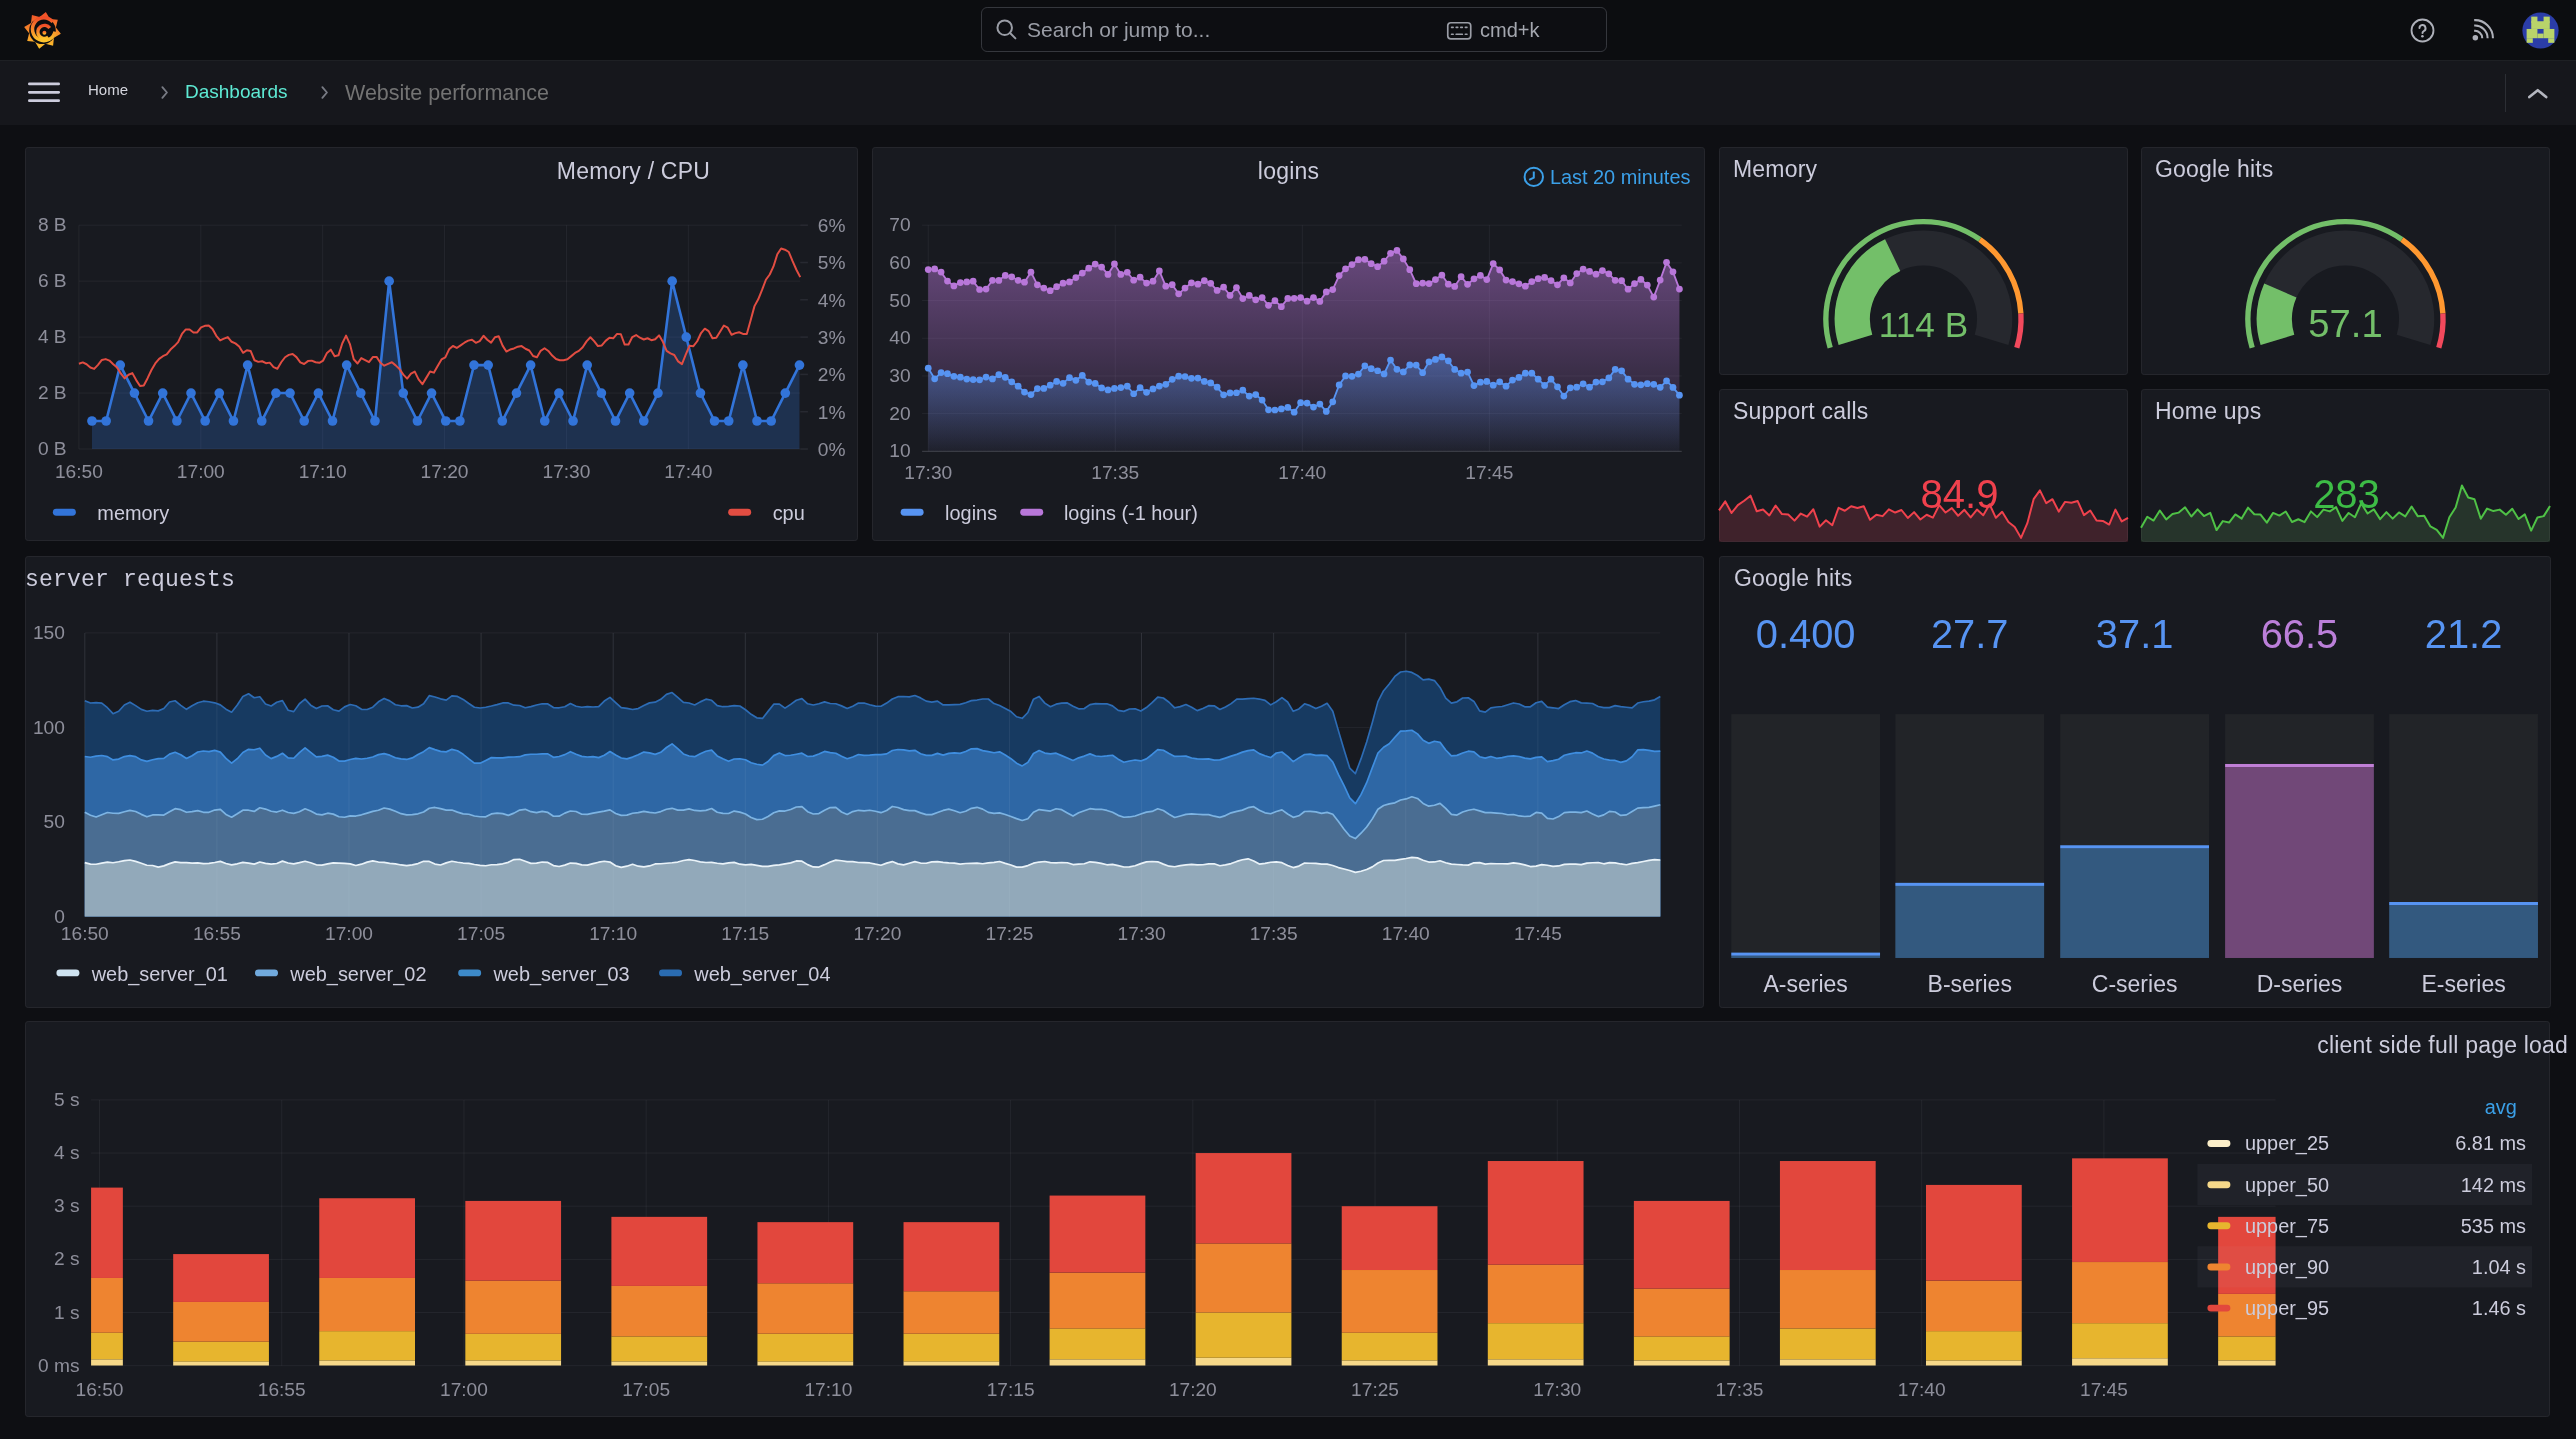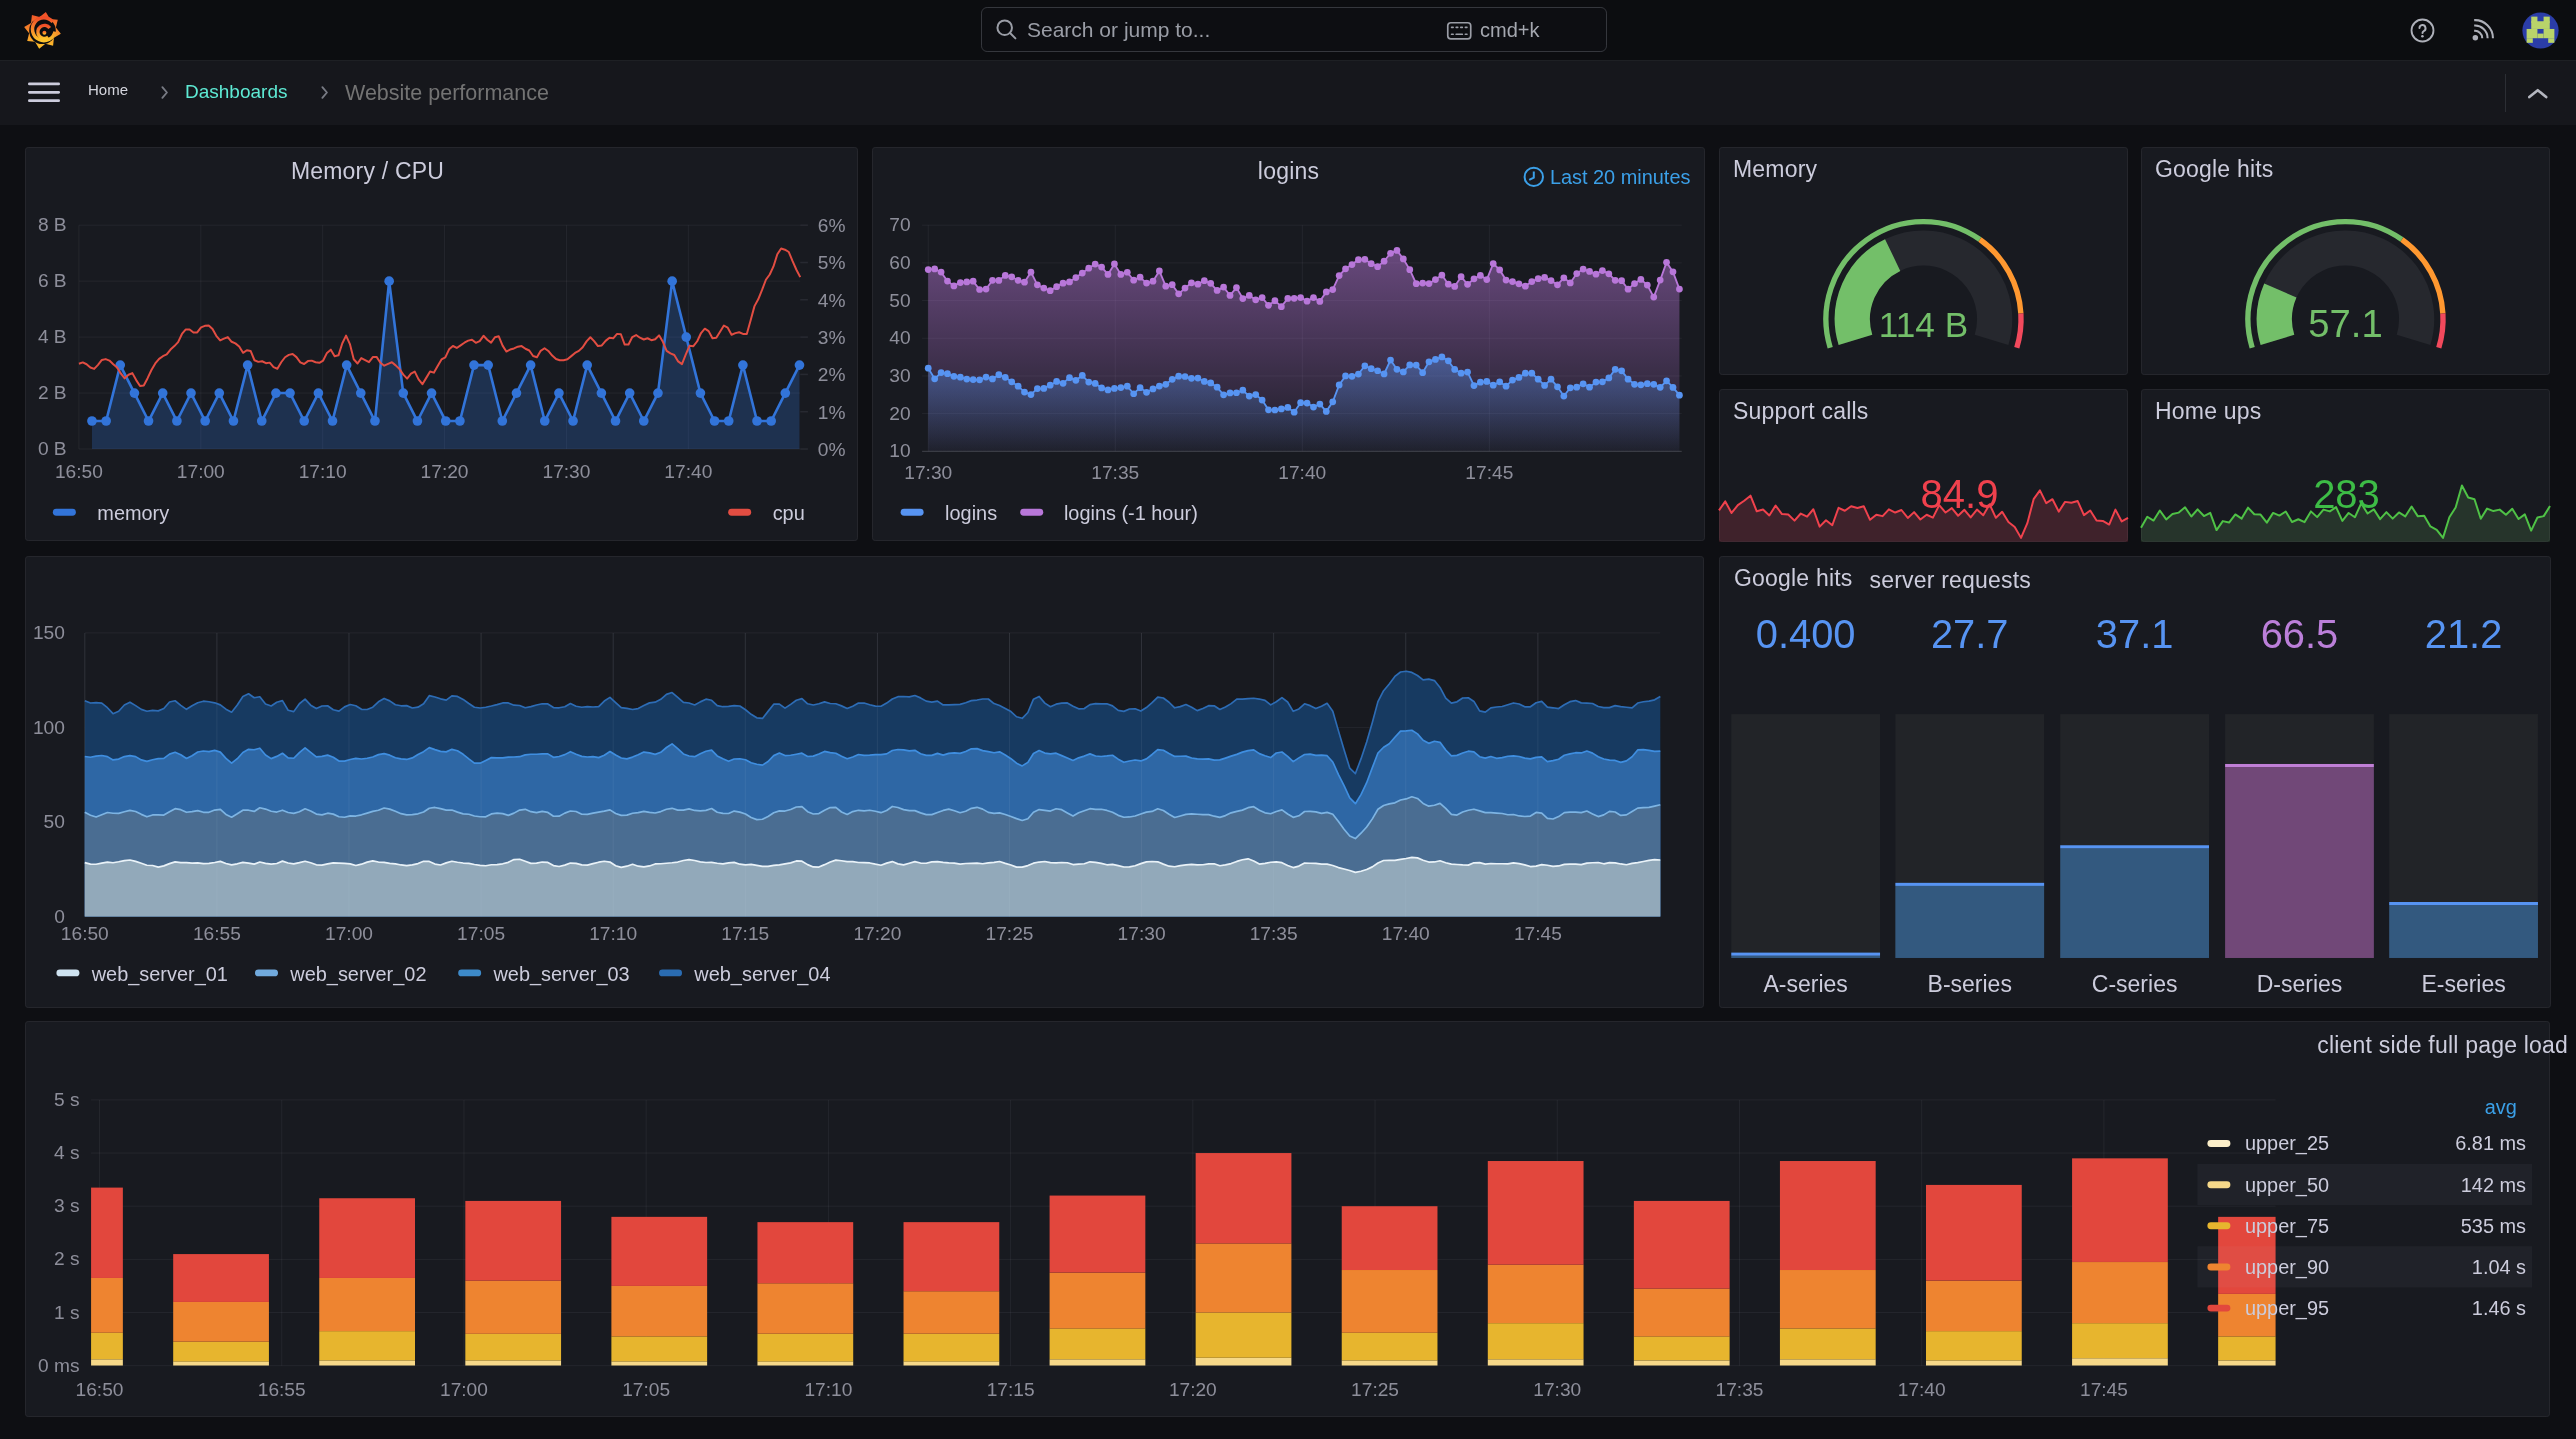--- a/index.html
+++ b/index.html
@@ -184,21 +184,21 @@
     <circle cx="954.6" cy="357.5" r="6.3" fill="#3274d9"></circle>
     <circle cx="973.1" cy="357.5" r="6.3" fill="#3274d9"></circle>
     <circle cx="991.5" cy="321.0" r="6.3" fill="#3274d9"></circle>
     <circle cx="1010.0" cy="284.5" r="6.3" fill="#3274d9"></circle>
     <polyline points="70.0,282.7 75.0,281.0 80.0,283.4 84.9,287.6 89.9,289.5 94.9,284.3 99.9,277.8 104.9,276.7 109.8,278.6 114.8,283.3 119.8,287.7 124.8,295.7 129.7,301.8 134.7,297.1 139.7,295.0 144.7,304.1 149.7,311.9 154.6,311.2 159.6,301.6 164.6,290.9 169.6,282.4 174.6,276.4 179.5,272.9 184.5,270.6 189.5,264.2 194.5,259.7 199.4,254.6 204.4,243.9 209.4,238.0 214.4,238.1 219.4,241.9 224.3,241.9 229.3,235.4 234.3,233.3 239.3,232.8 244.3,237.5 249.2,246.3 254.2,252.4 259.2,250.0 264.2,248.0 269.2,254.1 274.1,256.2 279.1,260.3 284.1,268.5 289.1,265.1 294.0,266.0 299.0,278.2 304.0,280.3 309.0,279.5 314.0,282.0 318.9,281.3 323.9,287.2 328.9,289.3 333.9,280.8 338.9,274.3 343.8,271.2 348.8,270.0 353.8,274.1 358.8,280.9 363.8,283.1 368.7,279.3 373.7,278.7 378.7,280.8 383.7,281.5 388.6,278.6 393.6,268.6 398.6,264.4 403.6,272.9 408.6,271.8 413.5,256.3 418.5,246.1 423.5,257.1 428.5,276.9 433.5,282.4 438.4,275.4 443.4,278.0 448.4,280.7 453.4,274.0 458.3,273.8 463.3,281.4 468.3,285.3 473.3,282.9 478.3,280.8 483.2,284.9 488.2,289.6 493.2,296.9 498.2,302.2 503.2,295.7 508.1,293.0 513.1,303.2 518.1,309.5 523.1,301.2 528.1,292.8 533.0,294.4 538.0,285.6 543.0,277.2 548.0,274.4 552.9,264.0 557.9,259.6 562.9,262.2 567.9,258.8 572.9,255.3 577.8,252.6 582.8,251.4 587.8,255.5 592.8,253.2 597.8,246.3 602.7,251.4 607.7,255.2 612.7,248.2 617.7,247.0 622.7,259.1 627.6,266.9 632.6,264.2 637.6,262.8 642.6,260.5 647.5,259.7 652.5,263.2 657.5,265.5 662.5,272.6 667.5,274.3 672.4,265.9 677.4,262.6 682.4,266.1 687.4,272.1 692.4,276.6 697.3,278.1 702.3,278.1 707.3,276.8 712.3,272.8 717.2,268.7 722.2,266.0 727.2,261.2 732.2,253.6 737.2,248.2 742.1,253.2 747.1,259.7 752.1,258.9 757.1,252.9 762.1,248.9 767.0,249.6 772.0,243.8 777.0,244.3 782.0,257.8 787.0,257.7 791.9,247.9 796.9,245.3 801.9,248.8 806.9,251.1 811.8,249.5 816.8,252.0 821.8,250.8 826.8,245.7 831.8,254.1 836.7,265.9 841.7,269.2 846.7,271.3 851.7,279.7 856.7,283.3 861.6,271.0 866.6,259.3 871.6,259.9 876.6,253.4 881.6,242.7 886.5,237.0 891.5,240.2 896.5,249.5 901.5,248.8 906.4,240.9 911.4,232.9 916.4,235.7 921.4,244.9 926.4,242.8 931.3,241.7 936.3,243.9 941.3,244.0 946.3,226.0 951.3,207.6 956.2,198.7 961.2,186.5 966.2,173.2 971.2,166.3 976.1,155.8 981.1,140.0 986.1,132.5 991.1,134.0 996.1,137.0 1001.0,149.0 1006.0,160.1 1011.0,169.8" fill="none" stroke="#e24d42" stroke-width="2.6" stroke-linejoin="round"></polyline>
     <rect x="36" y="472" width="30" height="9" rx="4.5" fill="#3274d9"></rect>
     <text x="94" y="487" font-size="26" fill="#ccccdc">memory</text>
     <rect x="917" y="472" width="30" height="9" rx="4.5" fill="#e24d42"></rect>
     <text x="975" y="487" font-size="26" fill="#ccccdc">cpu</text>
   </svg>
-<div class="ptitle" style="left:25px;top:158px;width:685px;text-align:center;">Memory / CPU</div>
+<div class="ptitle" style="left:25px;top:158px;width:685px;text-align:right;">Memory / CPU</div>
 <svg class="abs" style="left:872px;top:147px" width="833" height="394" viewBox="0 0 1086 514">
     <defs>
 <linearGradient id="pgrad" x1="0" y1="0" x2="0" y2="1">
  <stop offset="0" stop-color="rgba(184,119,217,0.50)"></stop>
         <stop offset="1" stop-color="rgba(184,119,217,0.03)"></stop>
       </linearGradient>
 <linearGradient id="bgrad" x1="0" y1="0" x2="0" y2="1">
  <stop offset="0" stop-color="rgba(87,148,242,0.42)"></stop>
         <stop offset="1" stop-color="rgba(87,148,242,0.03)"></stop>
       </linearGradient>
@@ -562,21 +562,21 @@
     <polyline points="78.0,399.6 85.4,401.6 92.7,401.8 100.1,400.4 107.5,399.0 114.8,399.8 122.2,398.5 129.6,397.0 136.9,396.2 144.3,398.1 151.7,400.5 159.0,403.1 166.4,403.4 173.8,405.5 181.1,403.9 188.5,401.0 195.8,398.7 203.2,399.6 210.6,399.7 217.9,400.2 225.3,400.0 232.7,401.0 240.0,400.7 247.4,399.5 254.8,398.0 262.1,400.8 269.5,402.6 276.9,401.2 284.2,399.3 291.6,400.3 299.0,401.6 306.3,398.9 313.7,400.6 321.1,401.7 328.4,400.8 335.8,397.7 343.2,400.2 350.5,401.2 357.9,399.7 365.3,397.9 372.6,399.9 380.0,402.5 387.4,402.9 394.7,401.3 402.1,399.9 409.5,400.2 416.8,400.6 424.2,401.3 431.5,403.4 438.9,401.7 446.3,399.0 453.6,397.3 461.0,398.9 468.4,399.4 475.7,400.7 483.1,401.2 490.5,402.7 497.8,403.5 505.2,402.6 512.6,400.9 519.9,397.9 527.3,398.1 534.7,401.6 542.0,402.8 549.4,400.0 556.8,397.9 564.1,399.2 571.5,400.2 578.9,400.7 586.2,402.1 593.6,403.2 601.0,403.7 608.3,402.4 615.7,402.2 623.1,401.2 630.4,399.3 637.8,395.7 645.2,395.3 652.5,397.9 659.9,400.6 667.2,400.3 674.6,398.9 682.0,399.4 689.3,403.5 696.7,404.7 704.1,402.9 711.4,400.2 718.8,400.7 726.2,402.6 733.5,403.0 740.9,401.0 748.3,399.1 755.6,397.9 763.0,398.9 770.4,403.8 777.7,405.8 785.1,404.3 792.5,401.8 799.8,404.3 807.2,405.3 814.6,404.0 821.9,401.4 829.3,401.1 836.7,400.5 844.0,399.8 851.4,398.9 858.8,396.9 866.1,395.8 873.5,396.9 880.8,398.7 888.2,399.5 895.6,399.4 902.9,400.5 910.3,401.3 917.7,400.0 925.0,399.3 932.4,401.7 939.8,402.5 947.1,402.0 954.5,403.2 961.9,404.5 969.2,404.6 976.6,403.2 984.0,402.5 991.3,401.2 998.7,400.0 1006.1,397.5 1013.4,397.8 1020.8,402.3 1028.2,405.3 1035.5,405.5 1042.9,402.3 1050.3,398.9 1057.6,396.4 1065.0,397.2 1072.4,398.3 1079.7,398.4 1087.1,399.5 1094.5,399.7 1101.8,400.1 1109.2,401.7 1116.5,403.1 1123.9,400.3 1131.3,398.3 1138.6,401.3 1146.0,402.6 1153.4,400.5 1160.7,398.4 1168.1,400.2 1175.5,400.5 1182.8,398.7 1190.2,398.3 1197.6,399.3 1204.9,400.0 1212.3,400.4 1219.7,401.7 1227.0,400.8 1234.4,400.6 1241.8,400.3 1249.1,401.1 1256.5,400.1 1263.9,399.4 1271.2,398.2 1278.6,400.6 1286.0,402.7 1293.3,405.5 1300.7,405.5 1308.1,403.5 1315.4,400.4 1322.8,398.9 1330.2,398.2 1337.5,399.7 1344.9,400.1 1352.2,399.5 1359.6,399.8 1367.0,402.2 1374.3,401.7 1381.7,401.1 1389.1,398.6 1396.4,399.3 1403.8,400.6 1411.2,402.5 1418.5,402.0 1425.9,403.6 1433.3,405.4 1440.6,405.3 1448.0,403.8 1455.4,401.0 1462.7,398.7 1470.1,398.2 1477.5,398.6 1484.8,401.6 1492.2,404.3 1499.6,405.0 1506.9,403.6 1514.3,402.7 1521.7,401.9 1529.0,402.6 1536.4,402.4 1543.8,401.3 1551.1,401.2 1558.5,403.7 1565.8,402.6 1573.2,400.9 1580.6,398.1 1587.9,395.9 1595.3,394.7 1602.7,397.6 1610.0,401.6 1617.4,400.7 1624.8,399.2 1632.1,398.6 1639.5,399.7 1646.9,403.5 1654.2,406.1 1661.6,404.2 1669.0,400.2 1676.3,400.5 1683.7,400.6 1691.1,401.7 1698.4,401.6 1705.8,403.4 1713.2,406.1 1720.5,408.0 1727.9,410.0 1735.3,412.4 1742.6,410.9 1750.0,408.7 1757.4,405.2 1764.7,400.1 1772.1,396.9 1779.5,396.6 1786.8,396.8 1794.2,395.5 1801.5,394.3 1808.9,392.9 1816.3,393.5 1823.6,396.6 1831.0,398.9 1838.4,398.8 1845.7,397.2 1853.1,399.8 1860.5,401.7 1867.8,402.1 1875.2,402.7 1882.6,402.9 1889.9,399.9 1897.3,399.7 1904.7,401.7 1912.0,400.8 1919.4,401.1 1926.8,401.1 1934.1,401.2 1941.5,399.9 1948.9,401.0 1956.2,402.6 1963.6,404.8 1971.0,404.2 1978.3,402.2 1985.7,403.1 1993.1,404.6 2000.4,404.0 2007.8,401.9 2015.2,401.7 2022.5,401.7 2029.9,402.2 2037.2,400.3 2044.6,399.8 2052.0,399.5 2059.3,401.2 2066.7,399.6 2074.1,399.9 2081.4,401.4 2088.8,402.4 2096.2,400.6 2103.5,399.7 2110.9,398.2 2118.3,396.8 2125.6,395.8 2133.0,396.2" fill="none" stroke="#e9f2f8" stroke-width="2.2" stroke-linejoin="round"></polyline>
     <rect x="41" y="539" width="30" height="9" rx="4.5" fill="#cfe3f1"></rect>
     <text x="87" y="554" font-size="26" fill="#ccccdc">web_server_01</text>
     <rect x="300" y="539" width="30" height="9" rx="4.5" fill="#71aadd"></rect>
     <text x="346" y="554" font-size="26" fill="#ccccdc">web_server_02</text>
     <rect x="565" y="539" width="30" height="9" rx="4.5" fill="#3d8ac9"></rect>
     <text x="611" y="554" font-size="26" fill="#ccccdc">web_server_03</text>
     <rect x="827" y="539" width="30" height="9" rx="4.5" fill="#2a6cb2"></rect>
     <text x="873" y="554" font-size="26" fill="#ccccdc">web_server_04</text>
   </svg>
-<div class="ptitle" style="left:25px;top:567px;width:2006px;text-align:right;">server requests</div>
+<div class="ptitle" style="left:25px;top:567px;width:2006px;text-align:left;font-family:Liberation Mono, monospace;">server requests</div>
 <svg class="abs" style="left:1719px;top:556px" width="832" height="452" viewBox="0 0 1085 589">
     <text x="113.0" y="120" font-size="52" font-weight="500" fill="#5794f2" text-anchor="middle">0.400</text>
     <rect x="16" y="206" width="194" height="318" fill="#222428"></rect>
     <rect x="16" y="521" width="194" height="3" fill="#33597f"></rect>
     <rect x="16" y="517" width="194" height="4" fill="#5794f2"></rect>
     <text x="113.0" y="568" font-size="30" fill="#ccccdc" text-anchor="middle">A-series</text>
     <text x="327.0" y="120" font-size="52" font-weight="500" fill="#5794f2" text-anchor="middle">27.7</text>
     <rect x="230" y="206" width="194" height="318" fill="#222428"></rect>
     <rect x="230" y="430" width="194" height="94" fill="#33597f"></rect>
     <rect x="230" y="426" width="194" height="4" fill="#5794f2"></rect>

